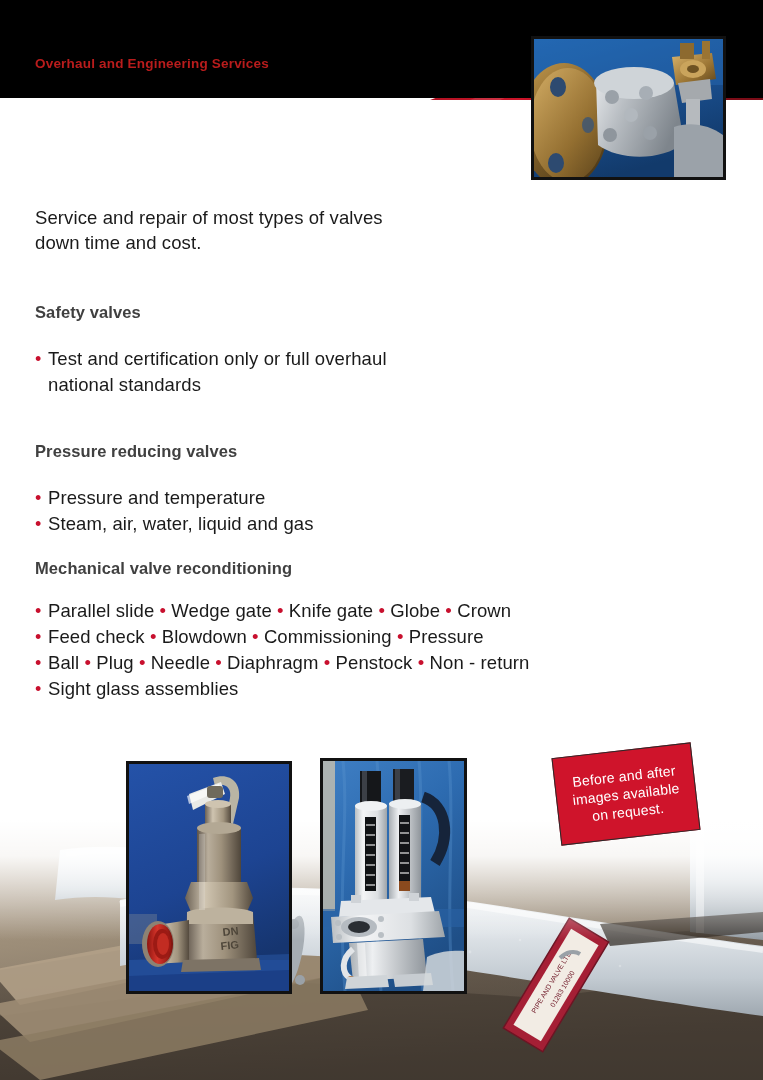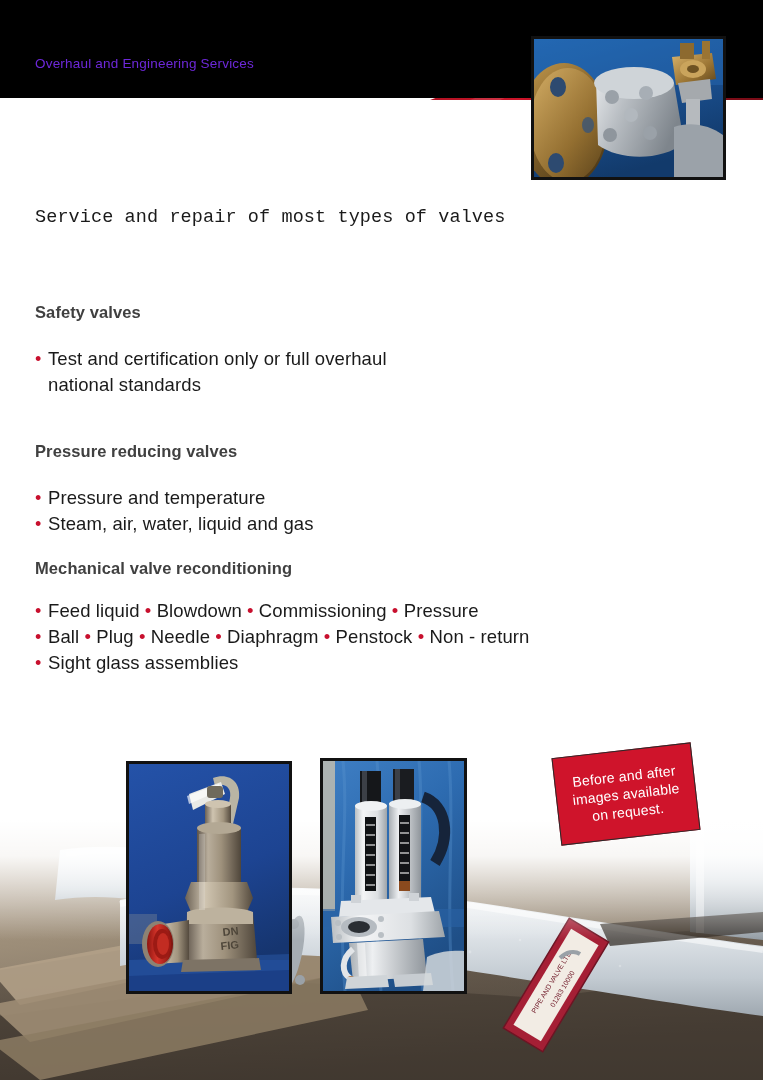--- a/index.html
+++ b/index.html
@@ -15,38 +15,38 @@
   .header-red{position:absolute;left:0;top:0;width:763px;height:100px;overflow:hidden;z-index:2;}
   .header-red svg{display:block;}
 
   .header-title{
     position:absolute;left:35px;top:31px;z-index:6;
     color:#ffffff;font-size:19.5px;font-weight:600;letter-spacing:1.0px;
     line-height:1;white-space:nowrap;
   }
   .header-sub{
     position:absolute;left:35px;top:57px;z-index:6;
-    color:#6d28d9;font-size:13.5px;font-weight:400;letter-spacing:.2px;
+    color:#b91c1c;font-size:13.5px;font-weight:700;letter-spacing:.2px;
     line-height:1;white-space:nowrap;
   }
 
   
   .header-photo{
     position:absolute;left:531px;top:36px;width:195px;height:144px;z-index:7;
     border:3px solid #111;box-sizing:border-box;overflow:hidden;background:#1a4f8a;
   }
   .header-photo svg{display:block;}
 
   
   .content{position:absolute;left:0;top:0;width:763px;z-index:5;}
   .intro{
     position:absolute;left:35px;top:205px;width:640px;
     font-size:18.5px;color:#1a1a1a;line-height:25px;letter-spacing:.1px;
   }
-  .intro div{white-space:nowrap;font-family:Liberation Mono, monospace;}
+  .intro div{white-space:nowrap;}
 
   .sec-head{
     position:absolute;left:35px;font-size:16.5px;font-weight:bold;color:#404040;
     letter-spacing:.1px;white-space:nowrap;
   }
   .blist{position:absolute;left:35px;width:660px;}
   .brow{
     display:block;font-size:18.5px;color:#1a1a1a;line-height:25px;
     letter-spacing:.1px;white-space:nowrap;
   }
@@ -240,20 +240,21 @@
       <path d="M140,88 C156,82 176,86 189,96 L189,138 L140,138 Z" fill="#9ba2a9"></path>
       <ellipse cx="159" cy="30" rx="13" ry="9" fill="#caa45c"></ellipse>
       <ellipse cx="159" cy="30" rx="6" ry="4" fill="#6e5222"></ellipse>
     </svg>
   </div>
 
   <div class="content">
 
     <div class="intro">
       <div>Service and repair of most types of valves</div>
+      <div>down time and cost.</div>
     </div>
 
     <div class="sec-head" style="top:303px">Safety valves</div>
     <div class="blist" style="top:346px">
       <span class="brow">
         <span class="bullet">•</span><span>Test and certification only or full overhaul</span>
       </span>
       <span class="brow indent">national standards</span>
     </div>
 
@@ -262,21 +263,22 @@
       <span class="brow">
         <span class="bullet">•</span><span>Pressure and temperature</span>
       </span>
       <span class="brow">
         <span class="bullet">•</span><span>Steam, air, water, liquid and gas</span>
       </span>
     </div>
 
     <div class="sec-head" style="top:559px">Mechanical valve reconditioning</div>
     <div class="blist" style="top:598px" id="mech-list">
-        <span class="brow"><span class="bullet">•</span><span>Feed liquid</span><span class="bsep"> • </span><span>Blowdown</span><span class="bsep"> • </span><span>Commissioning</span><span class="bsep"> • </span><span>Pressure</span></span>
+        <span class="brow"><span class="bullet">•</span><span>Parallel slide</span><span class="bsep"> • </span><span>Wedge gate</span><span class="bsep"> • </span><span>Knife gate</span><span class="bsep"> • </span><span>Globe</span><span class="bsep"> • </span><span>Crown</span></span>
+        <span class="brow"><span class="bullet">•</span><span>Feed check</span><span class="bsep"> • </span><span>Blowdown</span><span class="bsep"> • </span><span>Commissioning</span><span class="bsep"> • </span><span>Pressure</span></span>
         <span class="brow"><span class="bullet">•</span><span>Ball</span><span class="bsep"> • </span><span>Plug</span><span class="bsep"> • </span><span>Needle</span><span class="bsep"> • </span><span>Diaphragm</span><span class="bsep"> • </span><span>Penstock</span><span class="bsep"> • </span><span>Non - return</span></span>
         <span class="brow"><span class="bullet">•</span><span>Sight glass assemblies</span></span>
       </div>
 
   </div>
 
   <div class="photo photo-left">
     <svg width="160" height="227" viewBox="0 0 160 227">
       <defs>
         <linearGradient id="plBlue" x1="0" y1="0" x2="0.3" y2="1">

